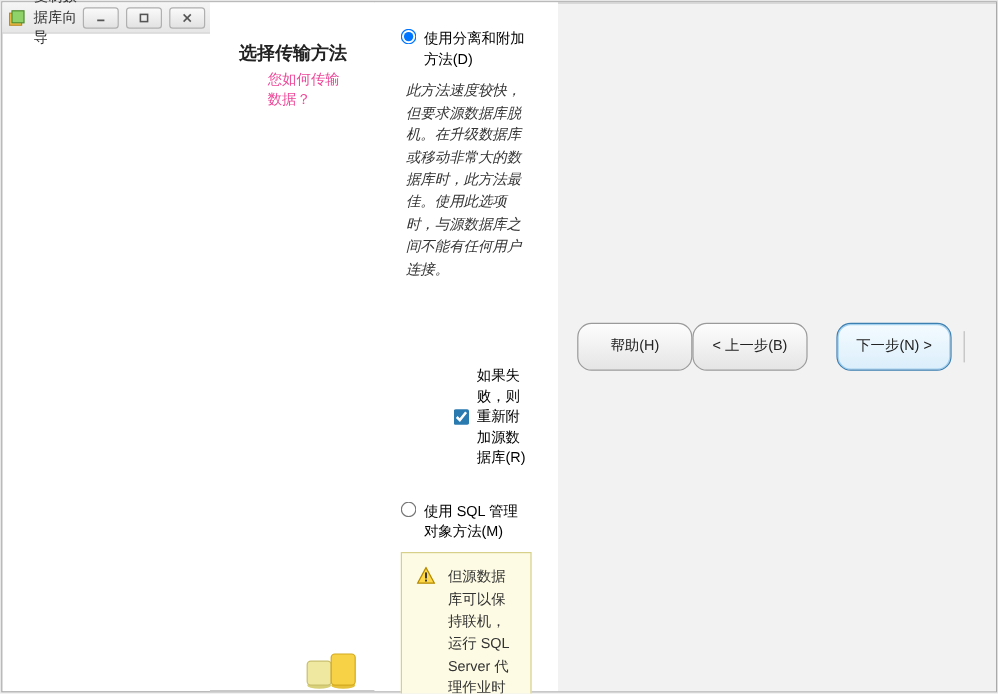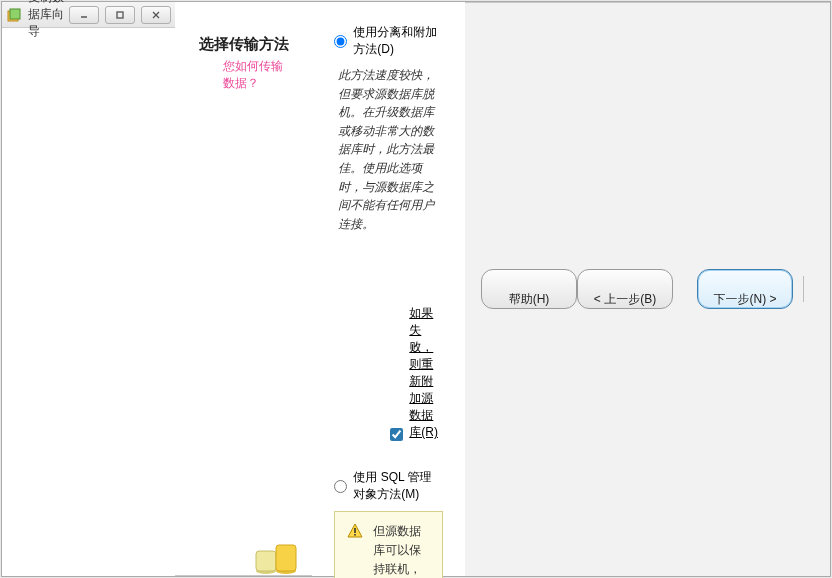--- a/index.html
+++ b/index.html
@@ -80,43 +80,42 @@
     }
     .content {
       flex: 1;
       padding: 22px 22px 10px 22px;
       display: flex;
       flex-direction: column;
       background:#fff;
     }
     .radio-row {
       display: flex;
-      align-items: center;
+      align-items: flex-start;
       gap: 6px;
       margin-bottom: 8px;
     }
     .radio-row input[type=radio] {
       margin: 0;
     }
     .radio-label { color:#000; }
     .option-desc {
       margin-left: 4px;
       color: #333;
       line-height: 1.55;
       margin-bottom: 14px;
       font-style: italic;
     }
     .checkbox-row {
       display: flex;
-      align-items: flex-end;
+      align-items: center;
       gap: 6px;
-      margin-left: 56px;
+      margin-left: 44px;
       margin-top: 58px;
       margin-bottom: 28px;
-      text-decoration: underline;
     }
     .checkbox-row input[type=checkbox]{ margin:0; accent-color:#2a7ab0;}
     .info-box {
       margin-top: auto;
       border: 1px solid #d6d08a;
       background: #fdfbe3;
       padding: 10px 12px 14px 12px;
       display: flex;
       gap: 10px;
       color:#333;
@@ -136,21 +135,21 @@
     }
     .btn {
       height: 40px;
       min-width: 96px;
       padding: 0 12px;
       border: 1px solid #9a9a9a;
       background: linear-gradient(#fdfdfd,#e5e5e5);
       font-size: 12px;
       color:#222;
       display: inline-flex;
-      align-items:flex-end;
+      align-items:center;
       justify-content:center;
       gap:4px;
       cursor: default;
       border-radius:12px;
     }
     .btn.primary {
       border: 1px solid #3c7fb1;
       box-shadow: 0 0 0 1px #a3d0ef inset;
       background: linear-gradient(#f4fbff,#dbeefb);
     }

